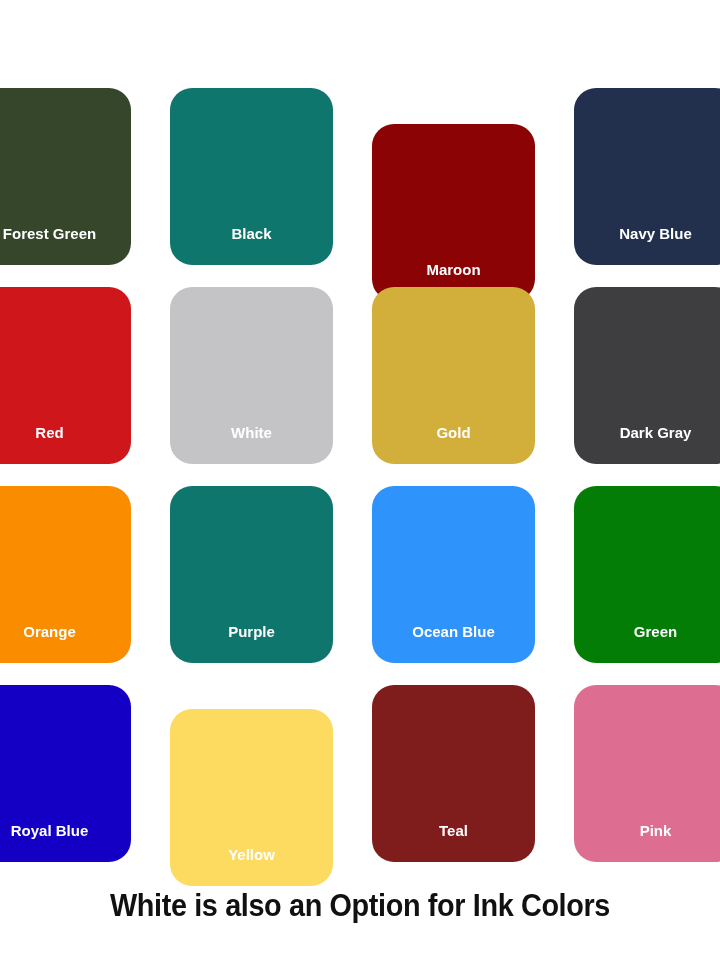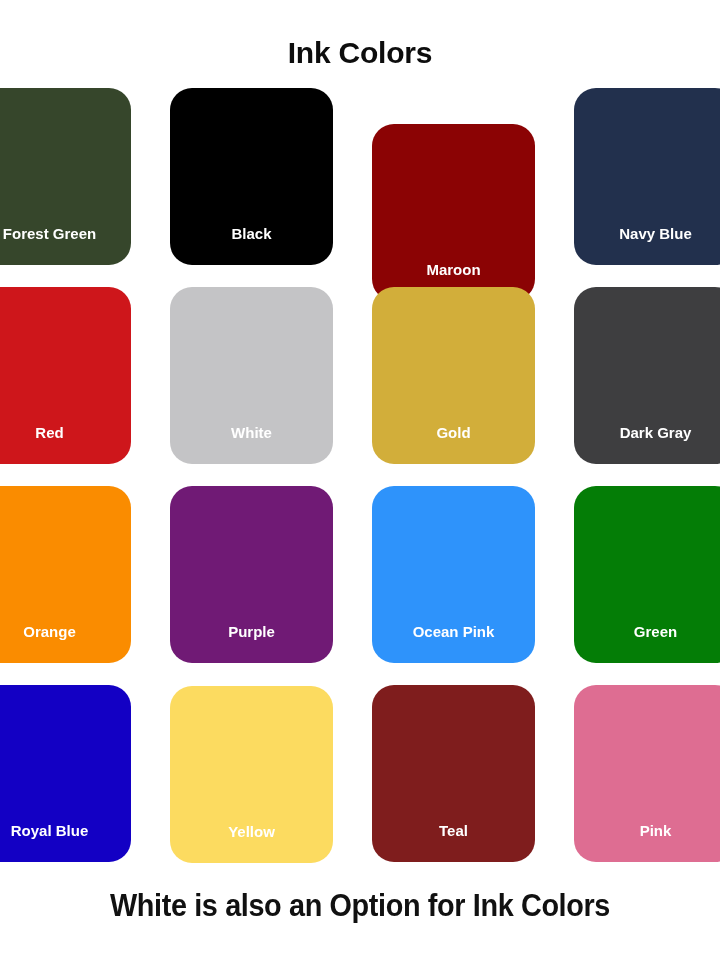--- a/index.html
+++ b/index.html
@@ -83,27 +83,26 @@
     letter-spacing: -0.4px;
     white-space: nowrap;
     transform: scaleX(0.93);
   }
 </style>
 </head>
 <body>
 
 <div class="page">
 
-  <div class="title">Ink Colors</div>
 
   <div class="grid">
       <div class="swatch" style="left: 0px; top: 0px; background: rgb(54, 70, 43);">
         <div class="swatch-label" style="color: rgb(255, 255, 255);">Forest Green</div>
       </div>
-      <div class="swatch" style="left: 202px; top: 0px; background: #000000;">
+      <div class="swatch" style="left: 202px; top: 0px; background: #0f766e;">
         <div class="swatch-label" style="color: rgb(255, 255, 255);">Black</div>
       </div>
       <div class="swatch" style="left: 404px; top: 0px; background: rgb(139, 3, 4); margin-top: 36px;">
         <div class="swatch-label" style="color: rgb(255, 255, 255);">Maroon</div>
       </div>
       <div class="swatch" style="left: 606px; top: 0px; background: rgb(34, 48, 77);">
         <div class="swatch-label" style="color: rgb(255, 255, 255);">Navy Blue</div>
       </div>
       <div class="swatch" style="left: 0px; top: 199px; background: rgb(206, 22, 27);">
         <div class="swatch-label" style="color: rgb(255, 255, 255);">Red</div>
@@ -113,33 +112,33 @@
       </div>
       <div class="swatch" style="left: 404px; top: 199px; background: rgb(210, 174, 58);">
         <div class="swatch-label" style="color: rgb(255, 255, 255);">Gold</div>
       </div>
       <div class="swatch" style="left: 606px; top: 199px; background: rgb(62, 62, 64);">
         <div class="swatch-label" style="color: rgb(255, 255, 255);">Dark Gray</div>
       </div>
       <div class="swatch" style="left: 0px; top: 398px; background: rgb(250, 140, 0);">
         <div class="swatch-label" style="color: rgb(255, 255, 255);">Orange</div>
       </div>
-      <div class="swatch" style="left: 202px; top: 398px; background: #701a75;">
+      <div class="swatch" style="left: 202px; top: 398px; background: #0f766e;">
         <div class="swatch-label" style="color: rgb(255, 255, 255);">Purple</div>
       </div>
       <div class="swatch" style="left: 404px; top: 398px; background: rgb(46, 147, 251);">
-        <div class="swatch-label" style="color: rgb(255, 255, 255);">Ocean Pink</div>
+        <div class="swatch-label" style="color: rgb(255, 255, 255);">Ocean Blue</div>
       </div>
       <div class="swatch" style="left: 606px; top: 398px; background: rgb(4, 125, 6);">
         <div class="swatch-label" style="color: rgb(255, 255, 255);">Green</div>
       </div>
       <div class="swatch" style="left: 0px; top: 597px; background: rgb(19, 0, 196);">
         <div class="swatch-label" style="color: rgb(255, 255, 255);">Royal Blue</div>
       </div>
-      <div class="swatch" style="left: 202px; top: 598px; background: rgb(252, 219, 96); padding-left: 46px;">
+      <div class="swatch" style="left: 202px; top: 621px; background: rgb(252, 219, 96); padding-left: 46px;">
         <div class="swatch-label" style="color: rgb(255, 255, 255);">Yellow</div>
       </div>
       <div class="swatch" style="left: 404px; top: 597px; background: #7f1d1d;">
         <div class="swatch-label" style="color: rgb(255, 255, 255);">Teal</div>
       </div>
       <div class="swatch" style="left: 606px; top: 597px; background: rgb(222, 109, 146);">
         <div class="swatch-label" style="color: rgb(255, 255, 255);">Pink</div>
       </div>
     </div>
 

